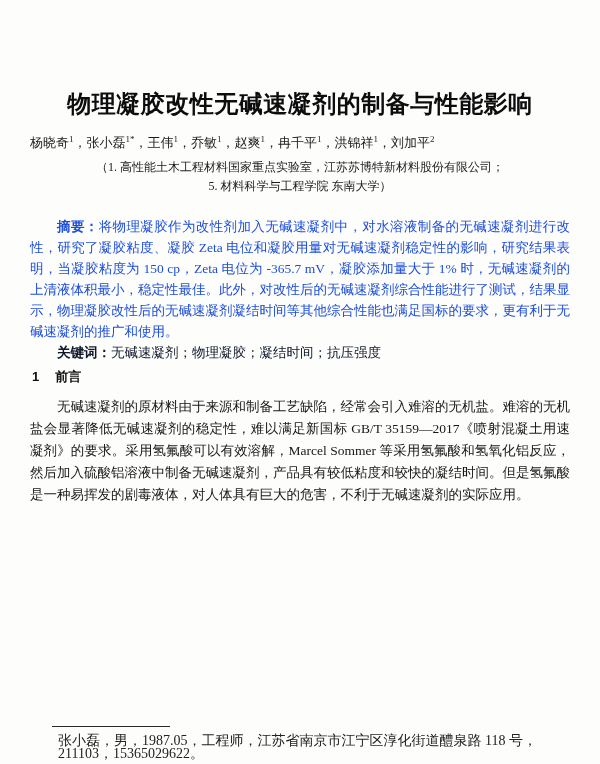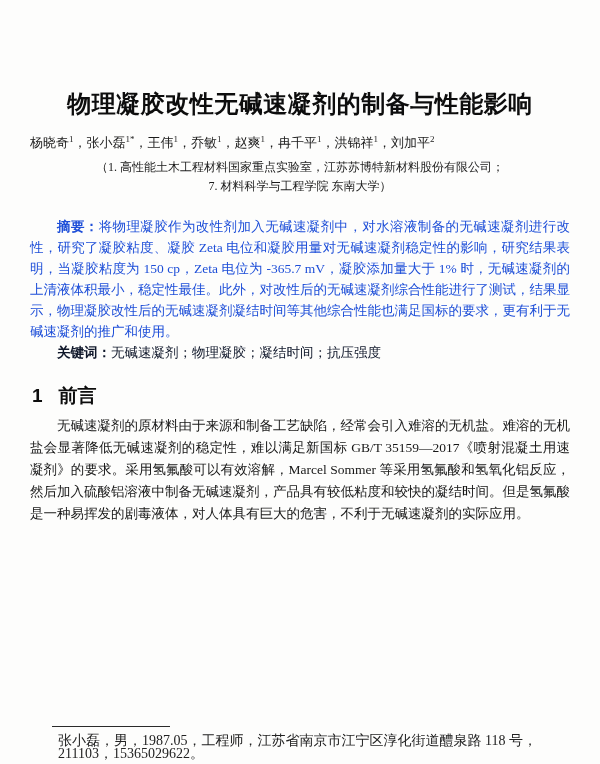--- a/index.html
+++ b/index.html
@@ -48,23 +48,23 @@
   }
   .abstract .lbl, .keywords .lbl { font-weight: bold; }
   .keywords {
     margin: 0;
     font-size: 13.5px;
     line-height: 21px;
     text-indent: 2em;
     color: #0f172a;
   }
   .sec-heading {
-    margin: 21px 0 8px 2px;
+    margin: 2px 0 8px 2px;
     font-family: "Liberation Sans", "DejaVu Sans", sans-serif;
-    font-size: 19px;
+    font-size: 13px;
     font-weight: bold;
     color: #0d0d0d;
     line-height: 23px;
   }
   .sec-heading .sec-num { display: inline-block; margin-right: 16px; }
   .body-para {
     margin: 0;
     font-size: 13.5px;
     line-height: 22px;
     text-align: justify;
@@ -96,21 +96,21 @@
 
 <div class="page">
 
   <h1 class="title">物理凝胶改性无碱速凝剂的制备与性能影响</h1>
 
   <div class="authors">
     <span>杨晓奇</span><sup>1</sup><span>，张小磊</span><sup>1*</sup><span>，王伟</span><sup>1</sup><span>，乔敏</span><sup>1</sup><span>，赵爽</span><sup>1</sup><span>，冉千平</span><sup>1</sup><span>，洪锦祥</span><sup>1</sup><span>，刘加平</span><sup>2</sup>
   </div>
 
   <div class="affil">（1. 高性能土木工程材料国家重点实验室，江苏苏博特新材料股份有限公司；</div>
-  <div class="affil">7. 材料科学与工程学院 东南大学）</div>
+  <div class="affil">5. 材料科学与工程学院 东南大学）</div>
 
   <p class="abstract"><b class="lbl">摘要：</b><span>将物理凝胶作为改性剂加入无碱速凝剂中，对水溶液制备的无碱速凝剂进行改性，研究了凝胶粘度、凝胶 Zeta 电位和凝胶用量对无碱速凝剂稳定性的影响，研究结果表明，当凝胶粘度为 150 cp，Zeta 电位为 -365.7 mV，凝胶添加量大于 1% 时，无碱速凝剂的上清液体积最小，稳定性最佳。此外，对改性后的无碱速凝剂综合性能进行了测试，结果显示，物理凝胶改性后的无碱速凝剂凝结时间等其他综合性能也满足国标的要求，更有利于无碱速凝剂的推广和使用。</span></p>
 
   <p class="keywords"><b class="lbl">关键词：</b><span>无碱速凝剂；物理凝胶；凝结时间；抗压强度</span></p>
 
   <h2 class="sec-heading"><span class="sec-num">1</span><span>前言</span></h2>
 
   <p class="body-para">无碱速凝剂的原材料由于来源和制备工艺缺陷，经常会引入难溶的无机盐。难溶的无机盐会显著降低无碱速凝剂的稳定性，难以满足新国标 GB/T 35159—2017《喷射混凝土用速凝剂》的要求。采用氢氟酸可以有效溶解，Marcel Sommer 等采用氢氟酸和氢氧化铝反应，然后加入硫酸铝溶液中制备无碱速凝剂，产品具有较低粘度和较快的凝结时间。但是氢氟酸是一种易挥发的剧毒液体，对人体具有巨大的危害，不利于无碱速凝剂的实际应用。</p>
 
   <div class="footnote-block">

